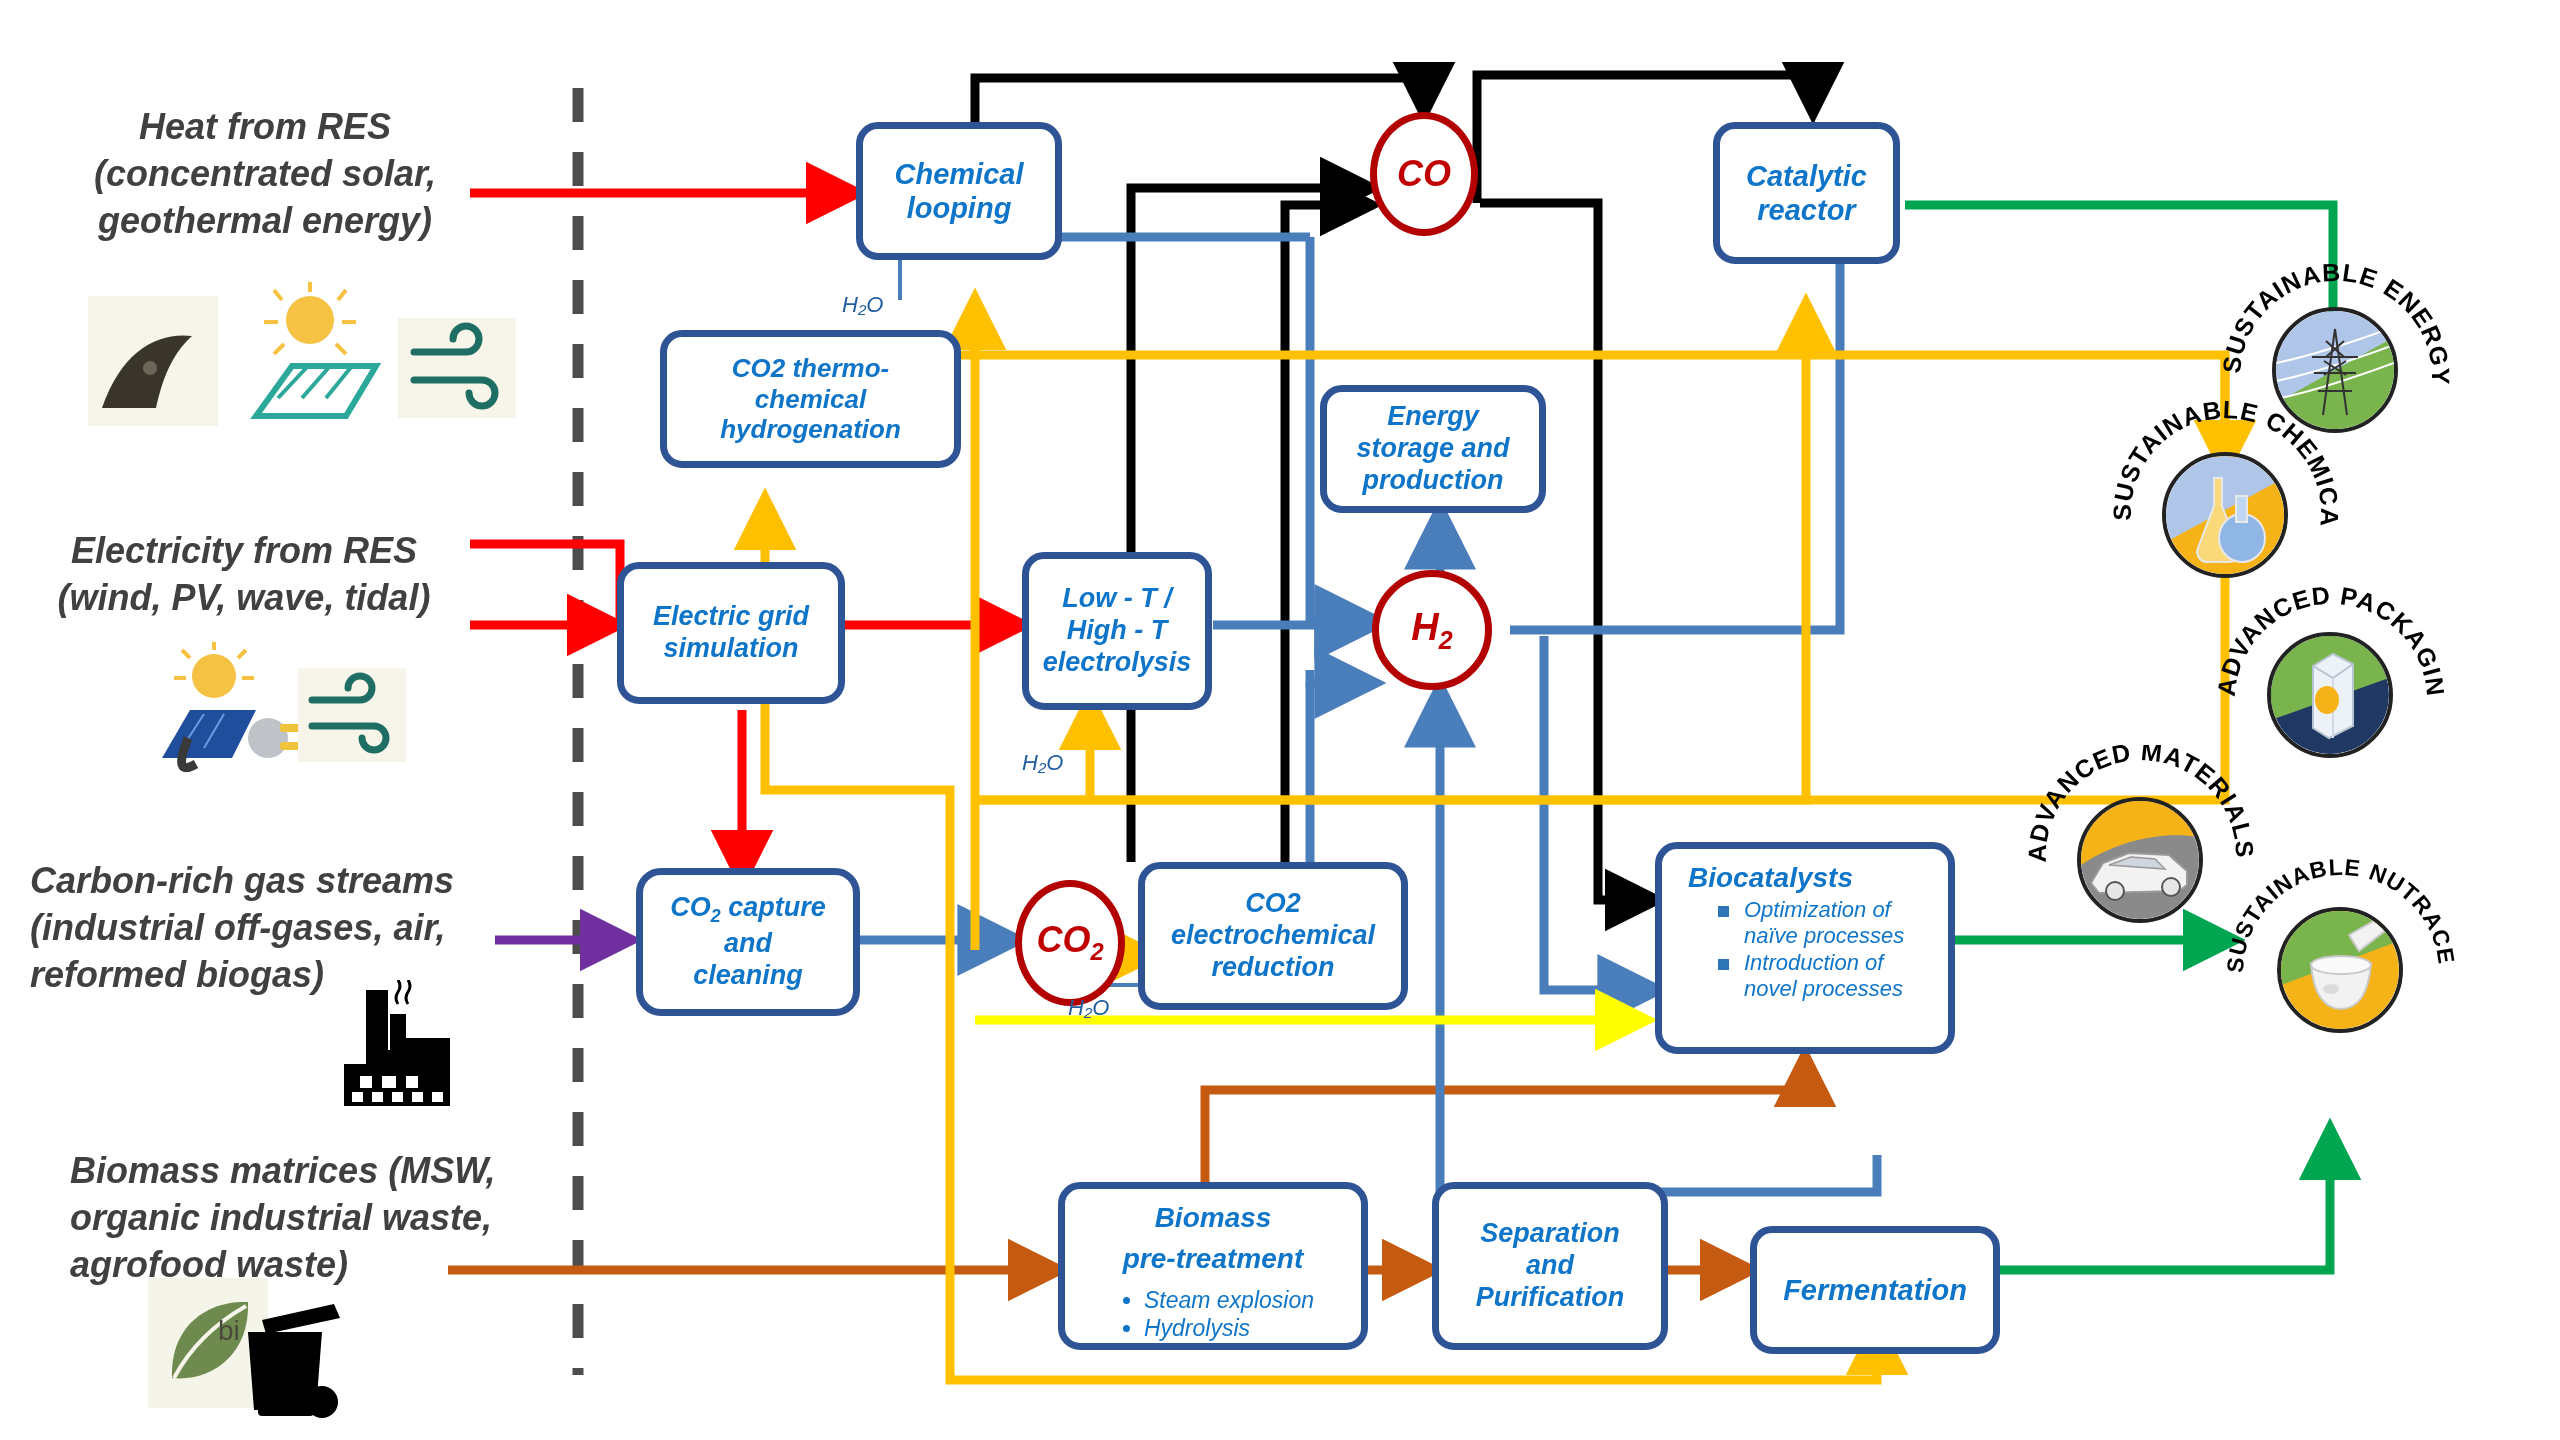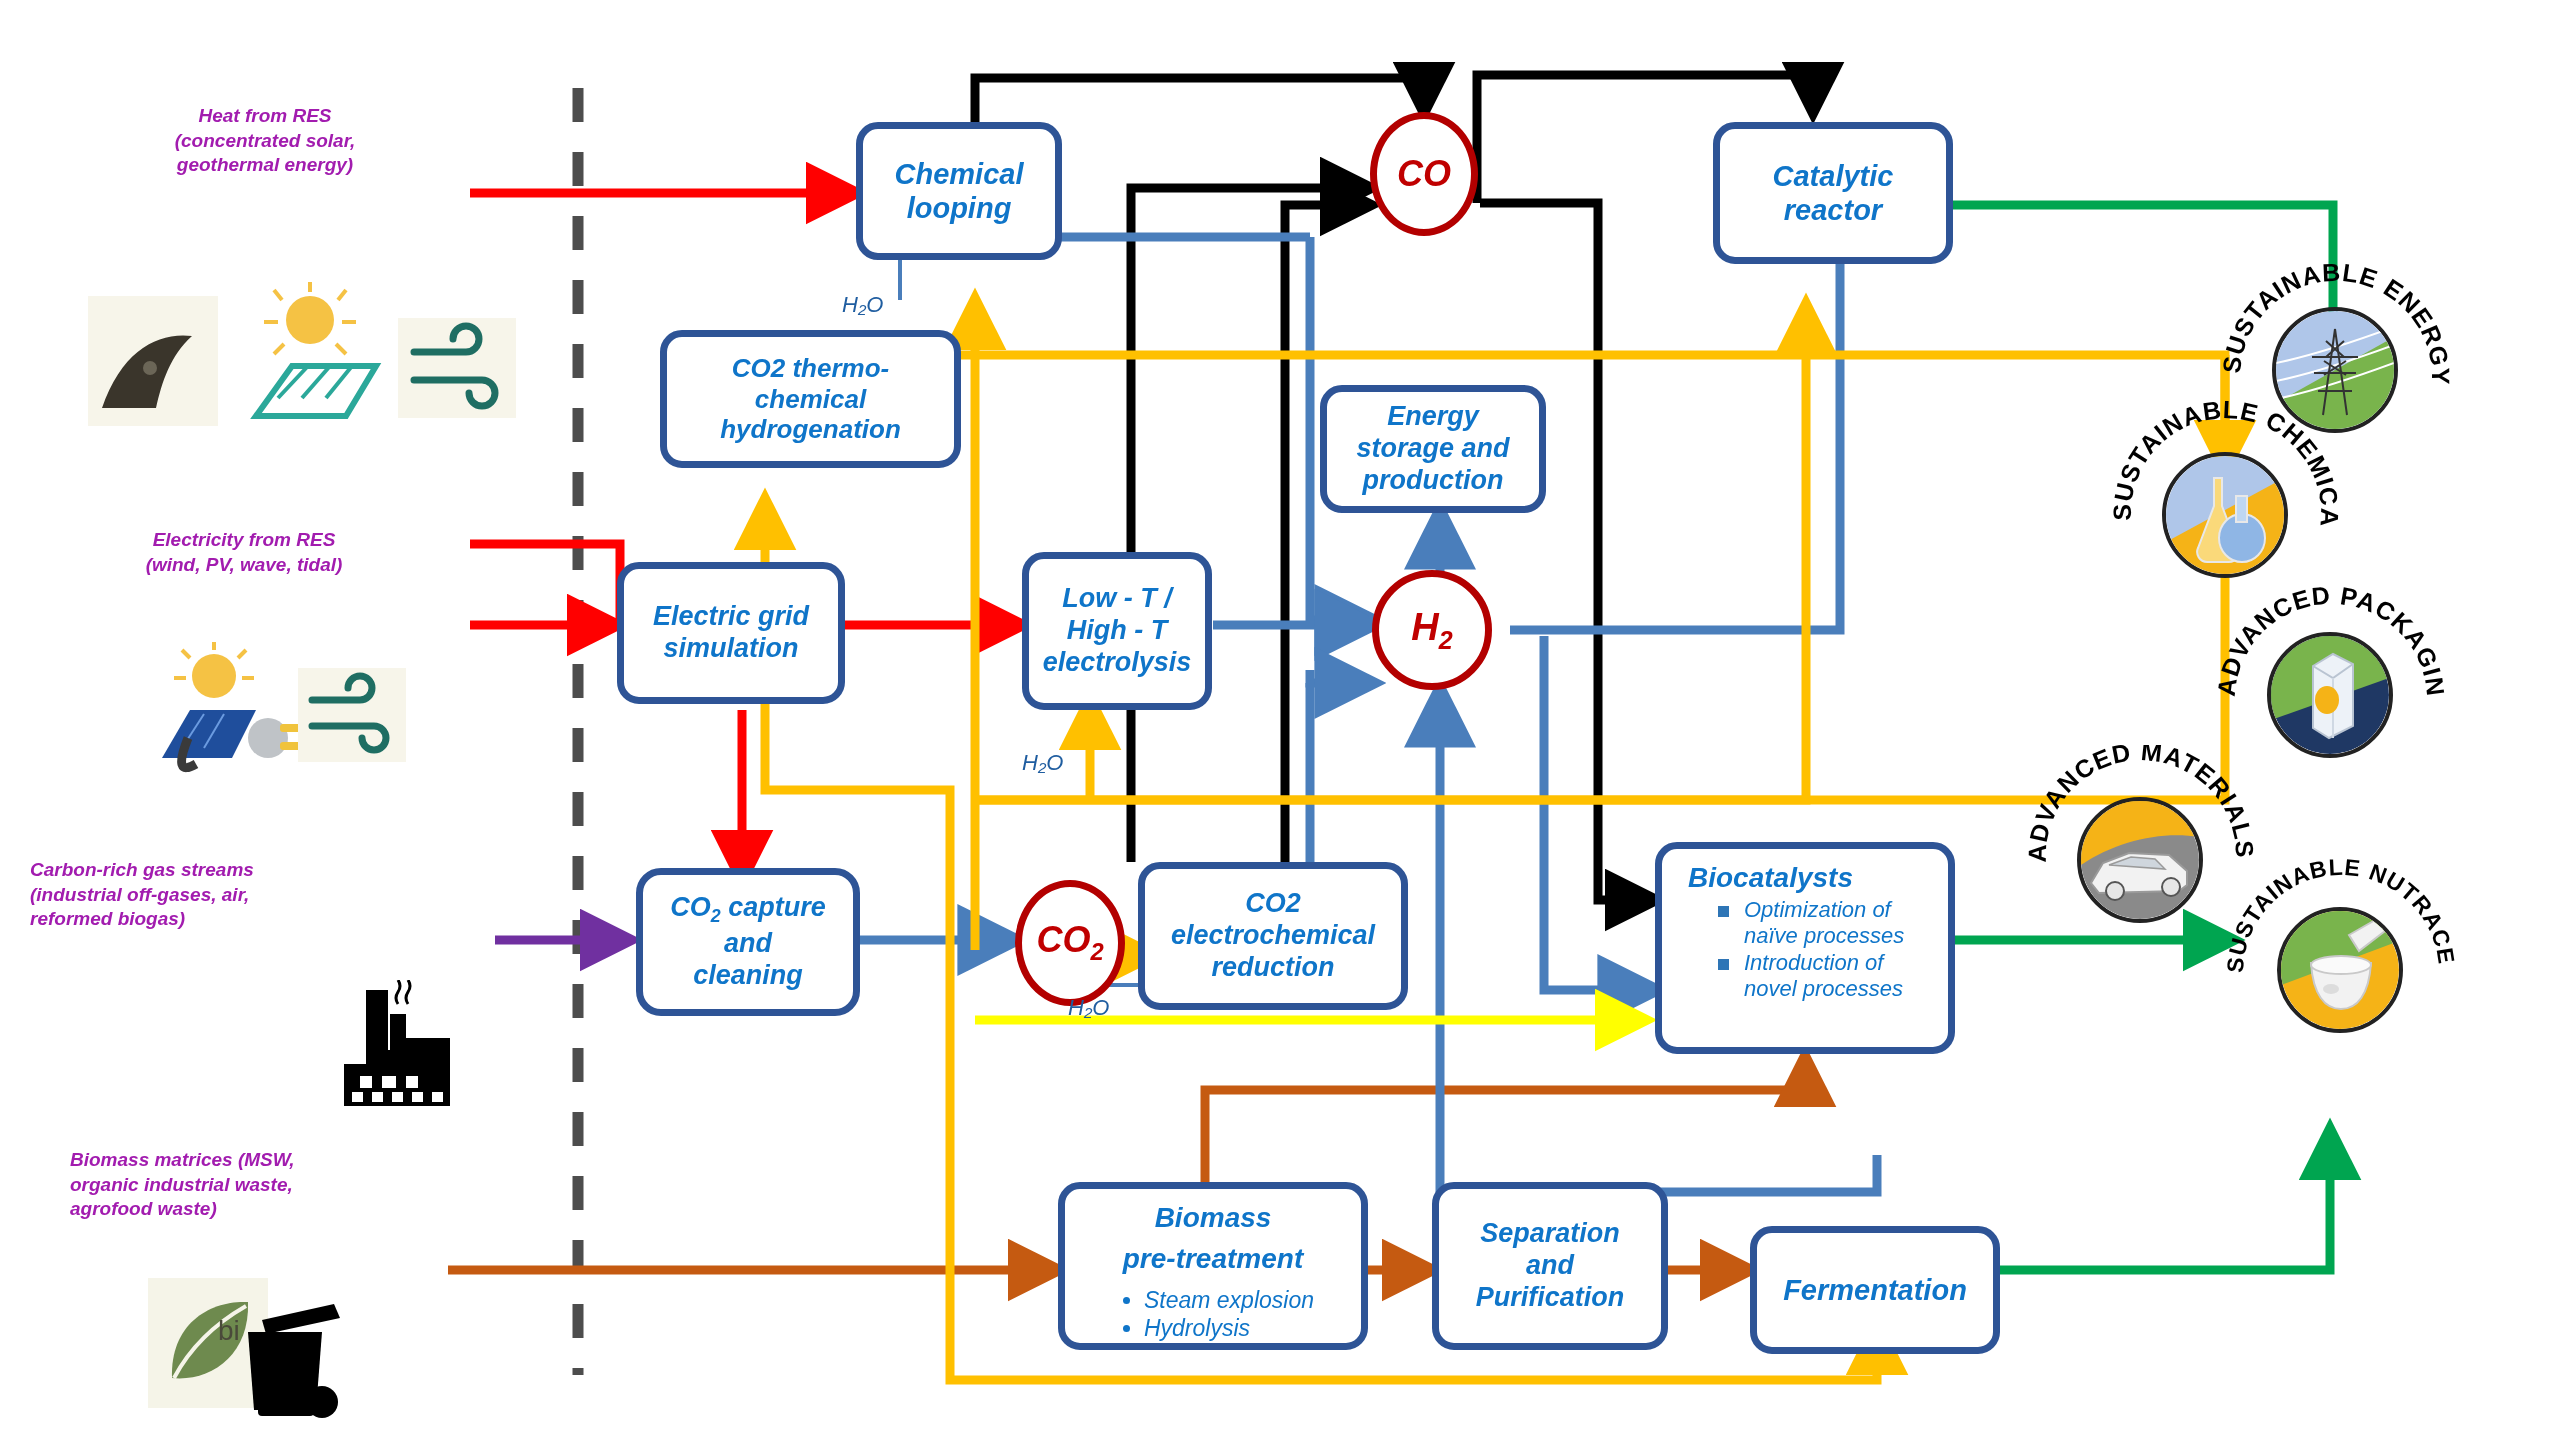--- a/index.html
+++ b/index.html
@@ -3,21 +3,21 @@
 <meta charset="utf-8">
 <style>
   html,body{margin:0;padding:0;background:#fff;}
   body{width:2560px;height:1440px;position:relative;overflow:hidden;
        font-family:"Liberation Sans",sans-serif;}
   #stage{position:absolute;inset:0;width:2560px;height:1440px;}
   svg#wires{position:absolute;left:0;top:0;width:2560px;height:1440px;}
 
   
   .src-label{position:absolute;font-style:italic;font-weight:bold;
-             font-size:19px;line-height:1.30;color:#a21caf;text-align:center;}
+             font-size:36px;line-height:1.30;color:#404040;text-align:center;}
 
   
   .box{position:absolute;box-sizing:border-box;border:7px solid #2E5496;
        border-radius:22px;background:#fff;display:flex;flex-direction:column;
        align-items:center;justify-content:center;text-align:center;
        color:#0F75C9;font-style:italic;font-weight:bold;line-height:1.18;}
   .box .ttl{display:block;}
   .box ul{margin:2px 0 0 0;padding:0 6px 0 34px;text-align:left;
           font-size:22px;font-weight:normal;font-style:italic;}
   .box li{margin:1px 0;}
@@ -275,21 +275,21 @@
     <span class="ttl">High - T</span>
     <span class="ttl">electrolysis</span>
   </div>
 
   <div class="box" style="left:1320px;top:385px;width:226px;height:128px;font-size:27px;">
     <span class="ttl">Energy</span>
     <span class="ttl">storage and</span>
     <span class="ttl">production</span>
   </div>
 
-  <div class="box" style="left:1713px;top:122px;width:240px;height:142px;font-size:29px;">
+  <div class="box" style="left:1713px;top:122px;width:187px;height:142px;font-size:29px;">
     <span class="ttl">Catalytic</span>
     <span class="ttl">reactor</span>
   </div>
 
   <div class="box" style="left:636px;top:868px;width:224px;height:148px;font-size:27px;border-radius:25px;">
     <span class="ttl">CO<sub style="font-size:0.66em;">2</sub> capture</span>
     <span class="ttl">and</span>
     <span class="ttl">cleaning</span>
   </div>
 

